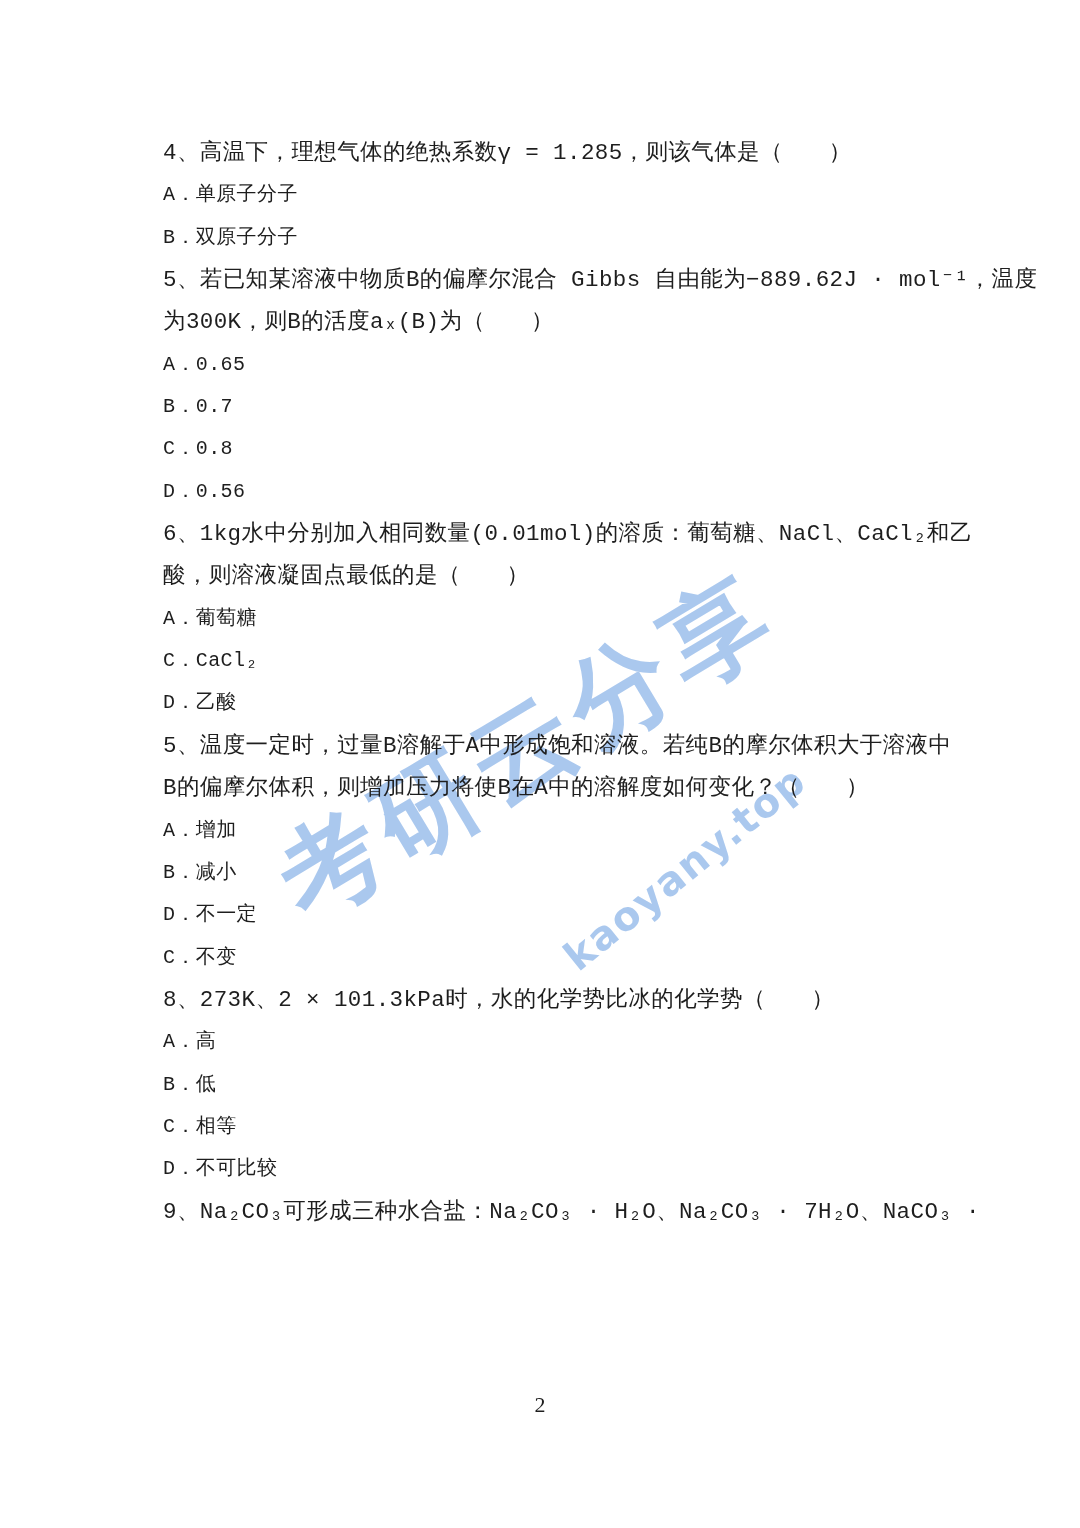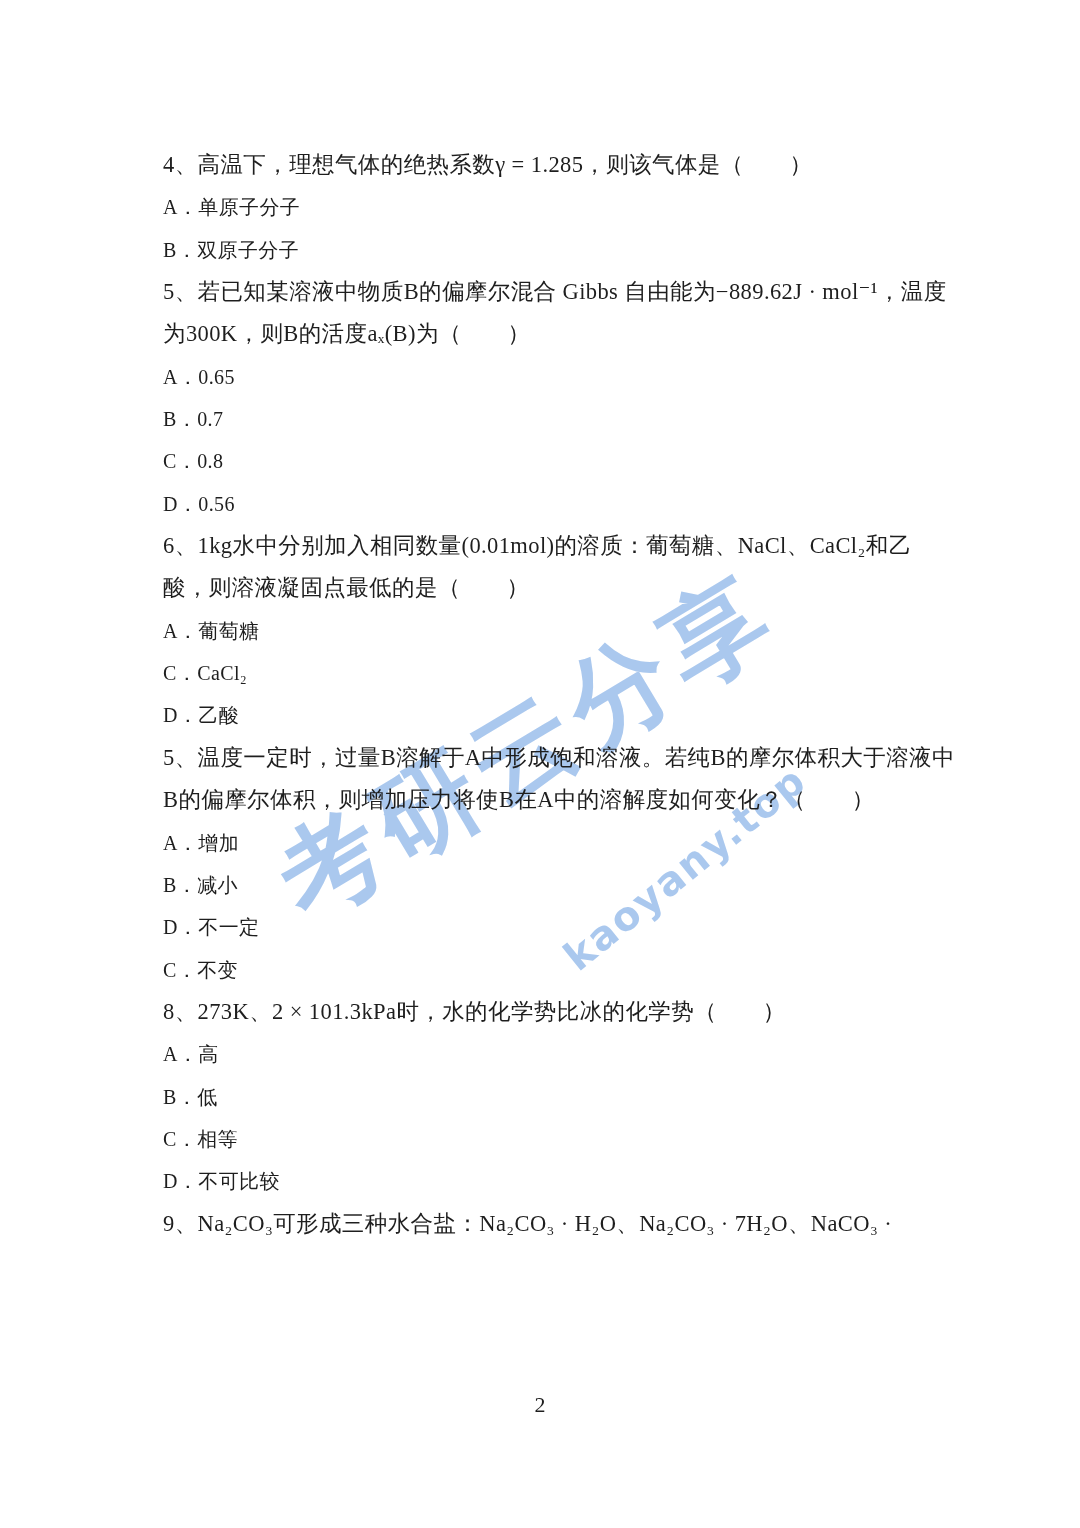--- a/index.html
+++ b/index.html
@@ -25,22 +25,23 @@
     position:absolute; left:685px; top:868px;
     transform:translate(-50%,-50%) rotate(-39deg);
     font-size:40px; font-weight:bold; letter-spacing:2px;
     color:rgba(108,160,226,0.58);
     white-space:nowrap; z-index:1;
     font-family:"DejaVu Sans",sans-serif;
     pointer-events:none;
   }
   
   .content {
-    position:absolute; left:163px; top:144px; width:766px;
+    position:absolute; left:163px; top:132px; width:766px;
     z-index:2;
+    font-family:Liberation Mono, monospace;
   }
   .line {
     height:42.35px; line-height:42.35px;
     white-space:nowrap;
   }
   .stem { font-size:22.5px; letter-spacing:0.4px; }
   .opt  { font-size:20px;   letter-spacing:0.4px; }
   .page-num {
     position:absolute; left:0; right:0; top:1392px;
     text-align:center; font-size:22px; z-index:2;

